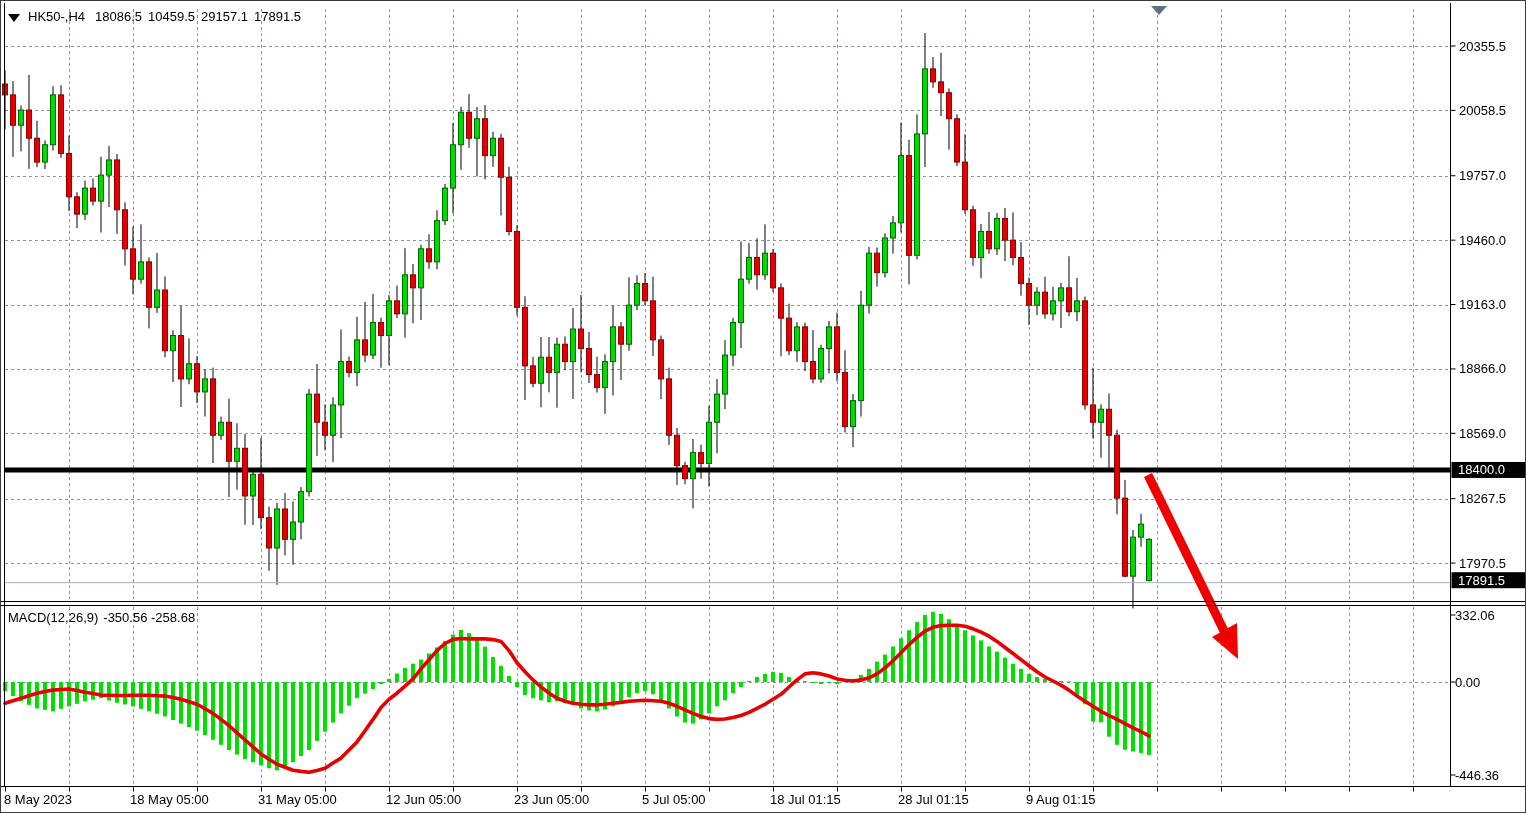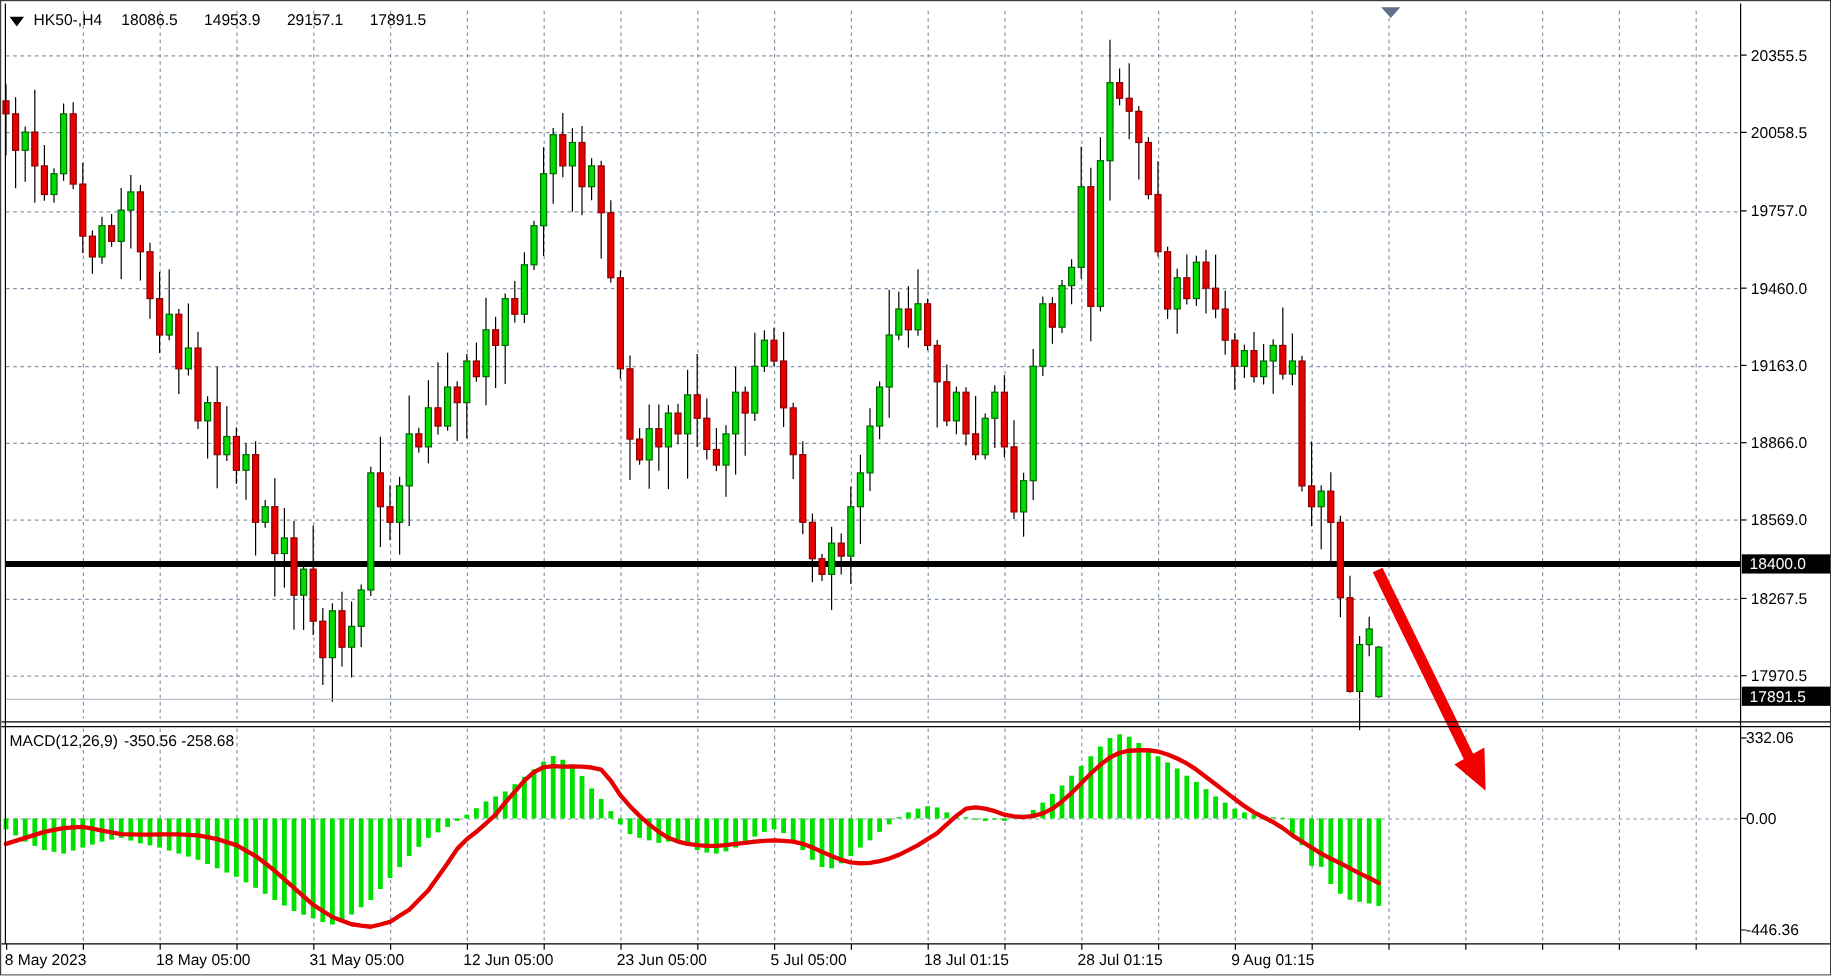--- a/index.html
+++ b/index.html
@@ -3,22 +3,22 @@
 <meta charset="utf-8">
 <style>
   html,body{margin:0;padding:0;background:#d8d8d8;font-family:"Liberation Sans",sans-serif;}
   #win{position:relative;width:1526px;height:813px;background:#ffffff;border:1px solid #3c3c3c;
        box-sizing:border-box;overflow:hidden;}
   #chart-svg{position:absolute;left:0;top:0;}
   .overlay{position:absolute;color:#000;font-size:13px;white-space:nowrap;line-height:15px;}
   #quote-bar{left:7px;top:8px;}
   #quote-bar .tri{display:inline-block;width:0;height:0;border-left:6px solid transparent;
        border-right:6px solid transparent;border-top:8px solid #000;margin-right:8px;vertical-align:middle;}
-  #quote-bar span.v{margin-right:6px;margin-left:16px;}
-  #quote-bar span.sym{}
+  #quote-bar span.v{margin-right:6px;}
+  #quote-bar span.sym{margin-right:10px;}
   #macd-label{left:7px;top:609px;text-align:center;}
   #macd-label span{margin-right:5px;}
   text{font-family:"Liberation Sans",sans-serif;}
 </style>
 </head>
 <body>
 
 <div id="win">
   <svg id="chart-svg" width="1526" height="813">
       <g stroke="#8696aa" stroke-width="1" stroke-dasharray="3,3">
@@ -590,19 +590,19 @@
         <text x="385" y="803" font-size="13" fill="#000000">12 Jun 05:00</text>
         <text x="513" y="803" font-size="13" fill="#000000">23 Jun 05:00</text>
         <text x="641" y="803" font-size="13" fill="#000000">5 Jul 05:00</text>
         <text x="769" y="803" font-size="13" fill="#000000">18 Jul 01:15</text>
         <text x="897" y="803" font-size="13" fill="#000000">28 Jul 01:15</text>
         <text x="1025" y="803" font-size="13" fill="#000000">9 Aug 01:15</text>
       </g>
     </svg>
 
   <div id="quote-bar" class="overlay">
-    <span class="tri"></span><span class="sym">HK50-,H4</span><span class="v">18086.5</span><span class="v">14953.9</span><span class="v">29157.1</span><span class="v">17891.5</span>
+    <span class="tri"></span><span class="sym">HK50-,H4</span><span class="v">18086.5</span><span class="v">10459.5</span><span class="v">29157.1</span><span class="v">17891.5</span>
   </div>
 
   <div id="macd-label" class="overlay">
     <span>MACD(12,26,9)</span><span>-350.56 -258.68</span>
   </div>
 </div>
 
 </body></html>

